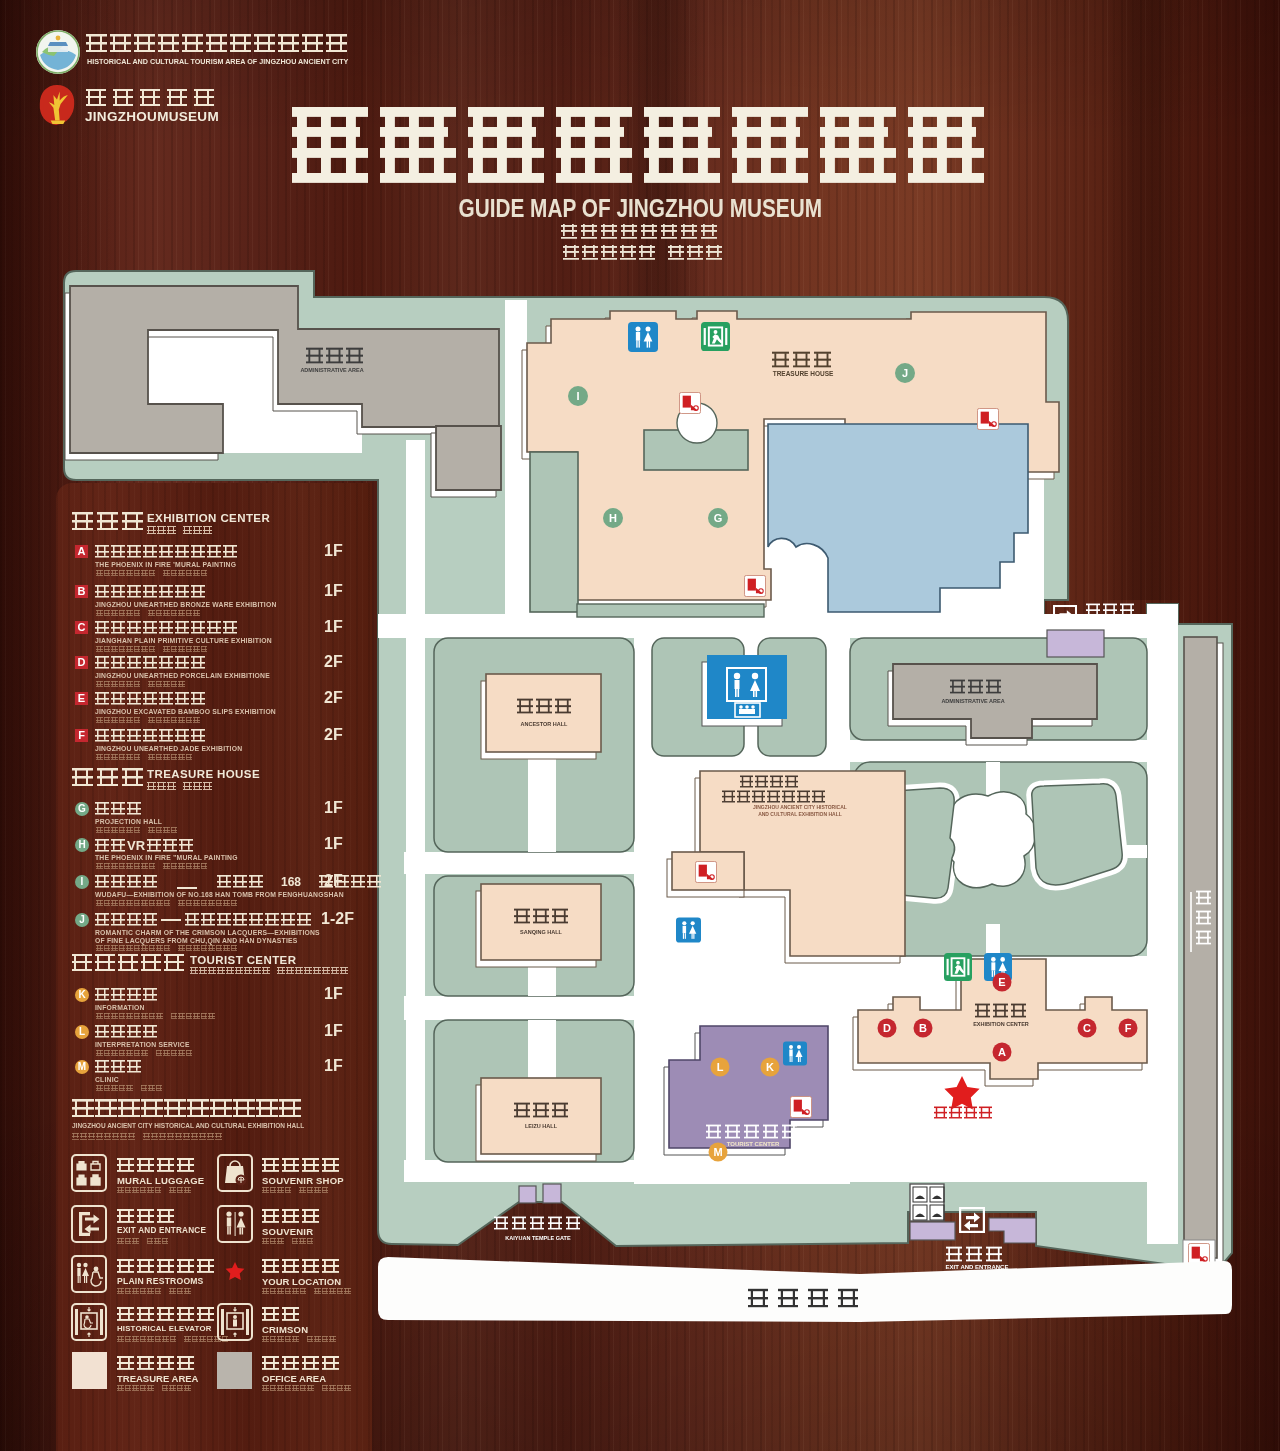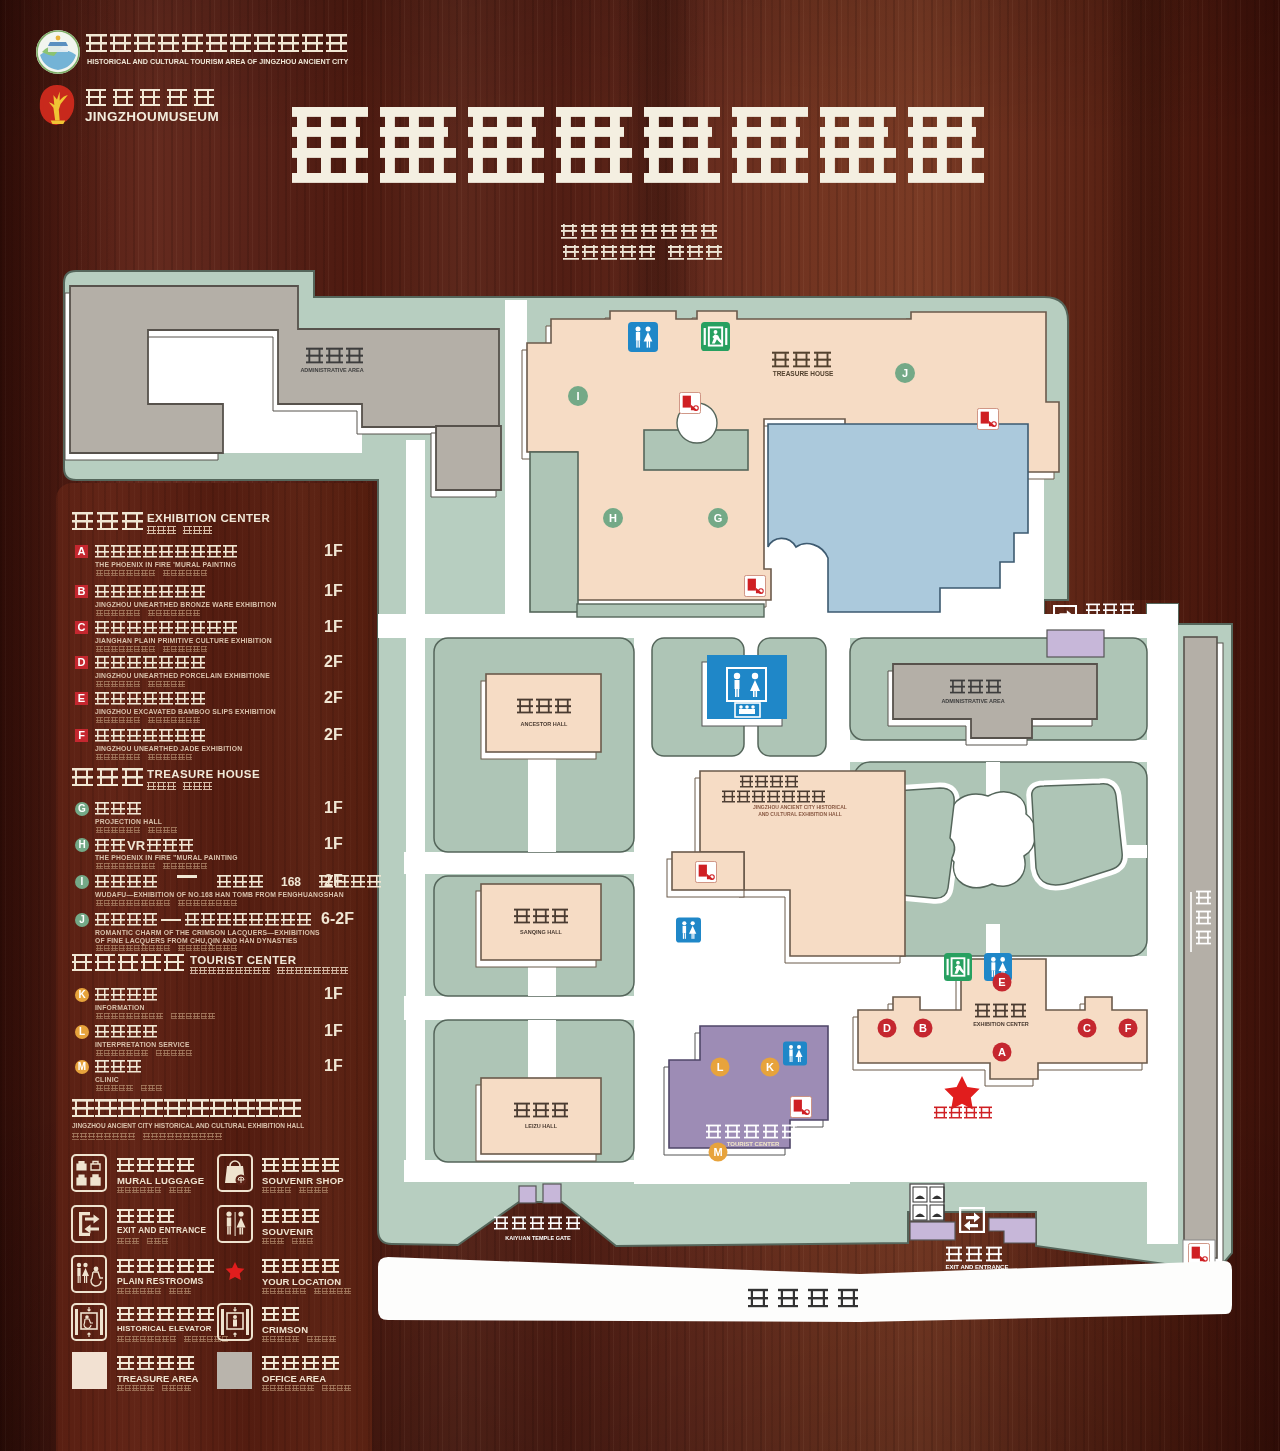--- a/index.html
+++ b/index.html
@@ -89,20 +89,21 @@
     <div class="abs zd" style="left:292px;top:107px"><span class="z" style="--s:76px;gap:12px;color:#f4efe1;">
         <i></i>
         <i></i>
         <i></i>
         <i></i>
         <i></i>
         <i></i>
         <i></i>
         <i></i>
       </span></div>
+    <div class="abs en" style="left:0;top:193px;width:1280px;text-align:center;font-size:26px;letter-spacing:0;color:#e9e1d0"><span style="display:inline-block;transform:scaleX(.8);transform-origin:center">GUIDE MAP OF JINGZHOU MUSEUM</span></div>
     <div class="abs" style="left:561px;top:224px"><span class="z" style="--s:16px;gap:4px;color:#ece4d4;">
         <i></i>
         <i></i>
         <i></i>
         <i></i>
         <i></i>
         <i></i>
         <i></i>
         <i></i>
       </span></div>
@@ -671,40 +672,40 @@
       <i></i>
       <i></i>
       <i></i>
       <i></i>
       <i></i>
       <i></i>
       <i></i>
     </span>
   </div>
 <div class="abs" style="left:75px;top:913px;width:14px;height:14px;border-radius:7px;background:#74a987;color:#fff;font-size:10px;font-weight:bold;text-align:center;line-height:14px">J</div>
-<div class="abs en" style="left:321px;top:910px;font-size:16px;color:#f1e7d4">6-2F</div>
+<div class="abs en" style="left:321px;top:910px;font-size:16px;color:#f1e7d4">1-2F</div>
 <div class="abs en" style="left:95px;top:929px;font-size:6.8px;color:#d8c0ab;letter-spacing:.2px">ROMANTIC CHARM OF THE CRIMSON LACQUERS—EXHIBITIONS</div>
 <div class="abs" style="left:95px;top:802px"><span class="z" style="--s:14px;gap:2px;color:#f1e7d4;">
       <i></i>
       <i></i>
       <i></i>
     </span></div>
 <div class="abs" style="left:95px;top:838px;display:flex;align-items:center;gap:2px">
     <span class="z" style="--s:14px;gap:2px;color:#f1e7d4;">
       <i></i>
       <i></i>
     </span>
     <span class="en" style="font-size:13px;color:#f1e7d4">VR</span>
     <span class="z" style="--s:14px;gap:2px;color:#f1e7d4;">
       <i></i>
       <i></i>
       <i></i>
     </span>
   </div>
-<div class="abs" style="left:95px;top:875px;display:flex;align-items:flex-start;gap:18px">
+<div class="abs" style="left:95px;top:875px;display:flex;align-items:flex-end;gap:18px">
     <span class="z" style="--s:14px;gap:2px;color:#f1e7d4;">
       <i></i>
       <i></i>
       <i></i>
       <i></i>
     </span>
     <span style="display:inline-block;width:20px;height:2.5px;background:#f1e7d4;margin:0 2px"></span>
     <span class="z" style="--s:14px;gap:2px;color:#f1e7d4;">
       <i></i>
       <i></i>

